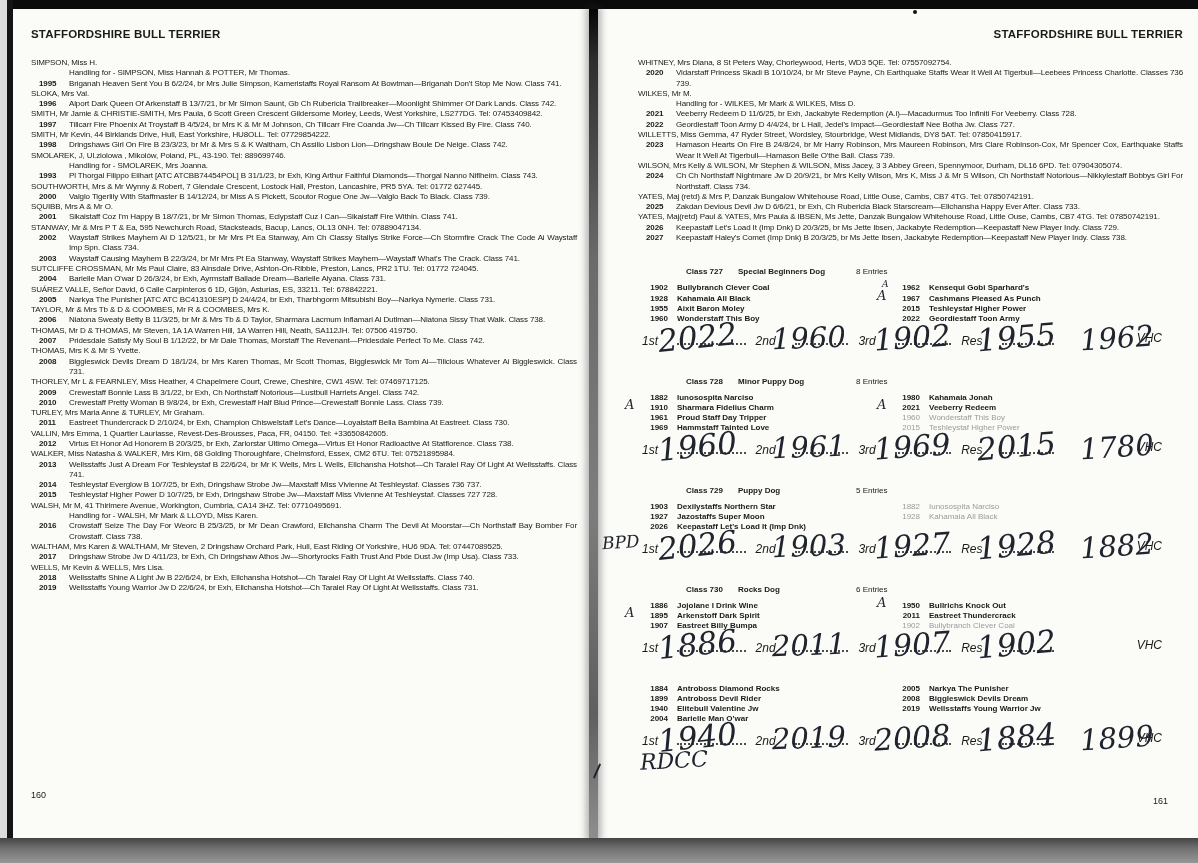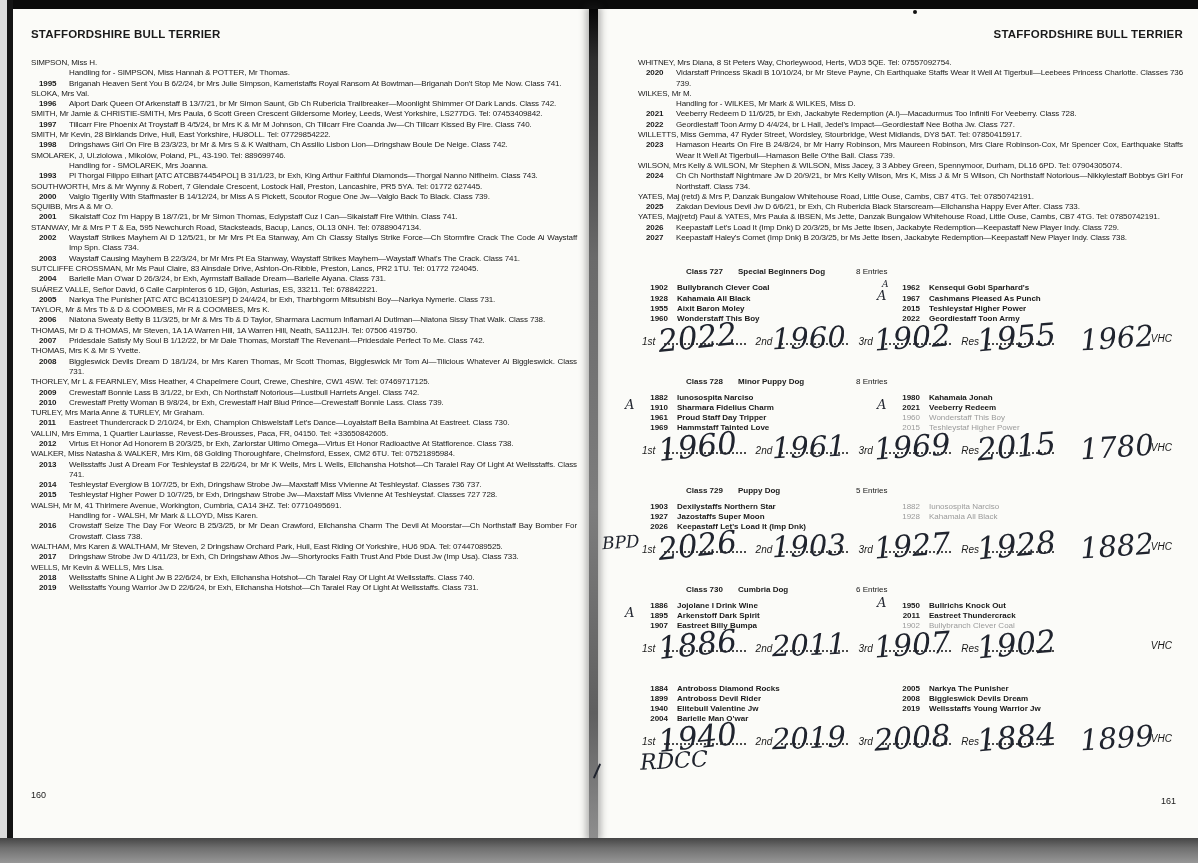--- a/index.html
+++ b/index.html
@@ -20,42 +20,42 @@
   .hdr.right{text-align:right;}
   .listing{margin-top:17px;}
   .ln{margin:0;font-size:8px;line-height:10.3px;letter-spacing:-.12px;text-align:justify;}
   .ln.owner{padding-left:38px;text-indent:-38px;}
   .ln.handler{padding-left:38px;}
   .ln.entry{position:relative;padding-left:38px;}
   .enum{position:absolute;left:8px;top:0;font-weight:bold;}
   .ename{font-weight:normal;}
   .pagenum{position:absolute;font-size:9px;}
   .pagenum.pl{left:18px;top:781px;}
-  .pagenum.pr{right:22px;top:787px;}
+  .pagenum.pr{right:30px;top:787px;}
   
   #classes{margin-top:24px;}
   .cblock{position:relative;margin-bottom:31px;}
   .chdr{font-size:8px;font-weight:bold;padding-left:48px;line-height:10px;margin-bottom:6px;}
   .clabel{display:inline-block;width:52px;}
   .cname{display:inline-block;width:118px;}
   .centries{font-weight:normal;}
   .cols{display:flex;}
   .col1{width:252px;}
   .col2{flex:1;}
   .drow{display:flex;font-size:8px;line-height:10.3px;font-weight:bold;}
   .drow.gray{color:#9b9b9b;font-weight:normal;}
   .dnum{width:30px;text-align:right;margin-right:9px;position:relative;flex:none;}
   .dname{white-space:nowrap;}
   .mk{position:absolute;left:-13px;top:-3px;font-size:13px;font-weight:normal;
       font-family:"DejaVu Serif",serif;font-style:italic;color:#20242e;}
   .mk.small{font-size:9px;top:-4px;left:-8px;}
   .rrow{display:flex;margin-top:9px;position:relative;padding-left:4px;}
   .rcell{display:flex;align-items:flex-end;position:relative;padding-right:10px;box-sizing:border-box;}
   .c-first{width:21%;}.c-second{width:19%;}.c-third{width:19%;}.c-res{width:19%;}.c-vhc{width:22%;padding-right:2px;flex-direction:column;}
-  .rlabel{font-style:italic;font-size:10px;margin-right:9px;line-height:9px;}
+  .rlabel{font-style:italic;font-size:12px;margin-right:19px;line-height:9px;}
   .dots{flex:1;border-bottom:2px dotted #4c4c4c;height:7px;margin-bottom:1px;}
   .hw{position:absolute;left:16px;bottom:-7px;font-size:29px;line-height:1;white-space:nowrap;
       font-family:"DejaVu Serif",serif;font-style:italic;color:#20242e;pointer-events:none;}
   .c-first .hw{transform:rotate(-6deg);font-size:31px;}
   .c-second .hw{transform:rotate(-2deg);}
   .c-third .hw{transform:rotate(-4deg);font-size:30px;}
   .c-res .hw{transform:rotate(-5deg);font-size:31px;}
   .c-vhc .hw{transform:rotate(-4deg);}
   .hw-margin{position:absolute;left:-36px;top:-10px;font-size:17px;font-family:"DejaVu Serif",serif;
              font-style:italic;color:#20242e;transform:rotate(-4deg);}
@@ -76,21 +76,21 @@
   <div class="page page-left">
     <div class="hdr">STAFFORDSHIRE BULL TERRIER</div>
     <div class="listing" id="listing-left">
         <p class="ln owner">SIMPSON, Miss H.</p>
         <p class="ln handler">Handling for - SIMPSON, Miss Hannah &amp; POTTER, Mr Thomas.</p>
         <p class="ln entry"><span class="enum">1995</span><span class="ename">Briganah Heaven Sent You</span> B 6/2/24, br Mrs Julie Simpson, Kameristaffs Royal Ransom At Bowtman—Briganah Don't Stop Me Now. Class 741.</p>
         <p class="ln owner">SLOKA, Mrs Val.</p>
         <p class="ln entry"><span class="enum">1996</span><span class="ename">Alport Dark Queen Of Arkenstaff</span> B 13/7/21, br Mr Simon Saunt, Gb Ch Rubericia Trailbreaker—Moonlight Shimmer Of Dark Lands. Class 742.</p>
         <p class="ln owner">SMITH, Mr Jamie &amp; CHRISTIE-SMITH, Mrs Paula, 6 Scott Green Crescent Gildersome Morley, Leeds, West Yorkshire, LS277DG. Tel: 07453409842.</p>
         <p class="ln entry"><span class="enum">1997</span><span class="ename">Tillcarr Fire Phoenix At Troystaff</span> B 4/5/24, br Mrs K &amp; Mr M Johnson, Ch Tillcarr Fire Coanda Jw—Ch Tillcarr Kissed By Fire. Class 740.</p>
-        <p class="ln owner">SMITH, Mr Kevin, 28 Birklands Drive, Hull, East Yorkshire, HU8OLL. Tel: 07729854222.</p>
+        <p class="ln owner">SMITH, Mr Kevin, 44 Birklands Drive, Hull, East Yorkshire, HU8OLL. Tel: 07729854222.</p>
         <p class="ln entry"><span class="enum">1998</span><span class="ename">Dringshaws Girl On Fire</span> B 23/3/23, br Mr &amp; Mrs S &amp; K Waltham, Ch Assilio Lisbon Lion—Dringshaw Boule De Neige. Class 742.</p>
         <p class="ln owner">SMOLAREK, J, Ul.ziolowa , Mikolów, Poland, PL, 43-190. Tel: 889699746.</p>
         <p class="ln handler">Handling for - SMOLAREK, Mrs Joanna.</p>
         <p class="ln entry"><span class="enum">1993</span><span class="ename">Pl Thorgal Filippo Eilhart [ATC ATCBB74454POL]</span> B 31/1/23, br Exh, King Arthur Faithful Diamonds—Thorgal Nanno Niflheim. Class 743.</p>
         <p class="ln owner">SOUTHWORTH, Mrs &amp; Mr Wynny &amp; Robert, 7 Glendale Crescent, Lostock Hall, Preston, Lancashire, PR5 5YA. Tel: 01772 627445.</p>
         <p class="ln entry"><span class="enum">2000</span><span class="ename">Valglo Tigerlily With Staffmaster</span> B 14/12/24, br Miss A S Pickett, Scoutor Rogue One Jw—Valglo Back To Black. Class 739.</p>
         <p class="ln owner">SQUIBB, Mrs A &amp; Mr O.</p>
         <p class="ln entry"><span class="enum">2001</span><span class="ename">Sikaistaff Coz I'm Happy</span> B 18/7/21, br Mr Simon Thomas, Eclypstaff Cuz I Can—Sikaistaff Fire Within. Class 741.</p>
         <p class="ln owner">STANWAY, Mr &amp; Mrs P T &amp; Ea, 595 Newchurch Road, Stacksteads, Bacup, Lancs, OL13 0NH. Tel: 07889047134.</p>
         <p class="ln entry"><span class="enum">2002</span><span class="ename">Waystaff Strikes Mayhem Ai</span> D 12/5/21, br Mr Mrs Pt Ea Stanway, Am Ch Classy Stallys Strike Force—Ch Stormfire Crack The Code Ai Waystaff Imp Spn. Class 734.</p>
@@ -335,21 +335,21 @@
               <span class="hw">1928</span>
             </div>
             <div class="rcell c-vhc">
               <span class="rlabel">VHC</span>
               <span class="dots"></span>
               <span class="hw">1882</span>
             </div>
           </div>
         </div>
         <div class="cblock">
-          <div class="chdr"><span class="clabel">Class 730</span><span class="cname">Cumbria Dog</span><span class="centries">6 Entries</span></div>
+          <div class="chdr"><span class="clabel">Class 730</span><span class="cname">Rocks Dog</span><span class="centries">6 Entries</span></div>
           <div class="cols">
             <div class="col1">
               <div class="drow">
                 <span class="dnum">1886</span>
                 <span class="dname">Jojolane I Drink Wine</span>
               </div>
               <div class="drow">
                 <span class="dnum">1895<span class="mk">A</span></span>
                 <span class="dname">Arkenstoff Dark Spirit</span>
               </div>

